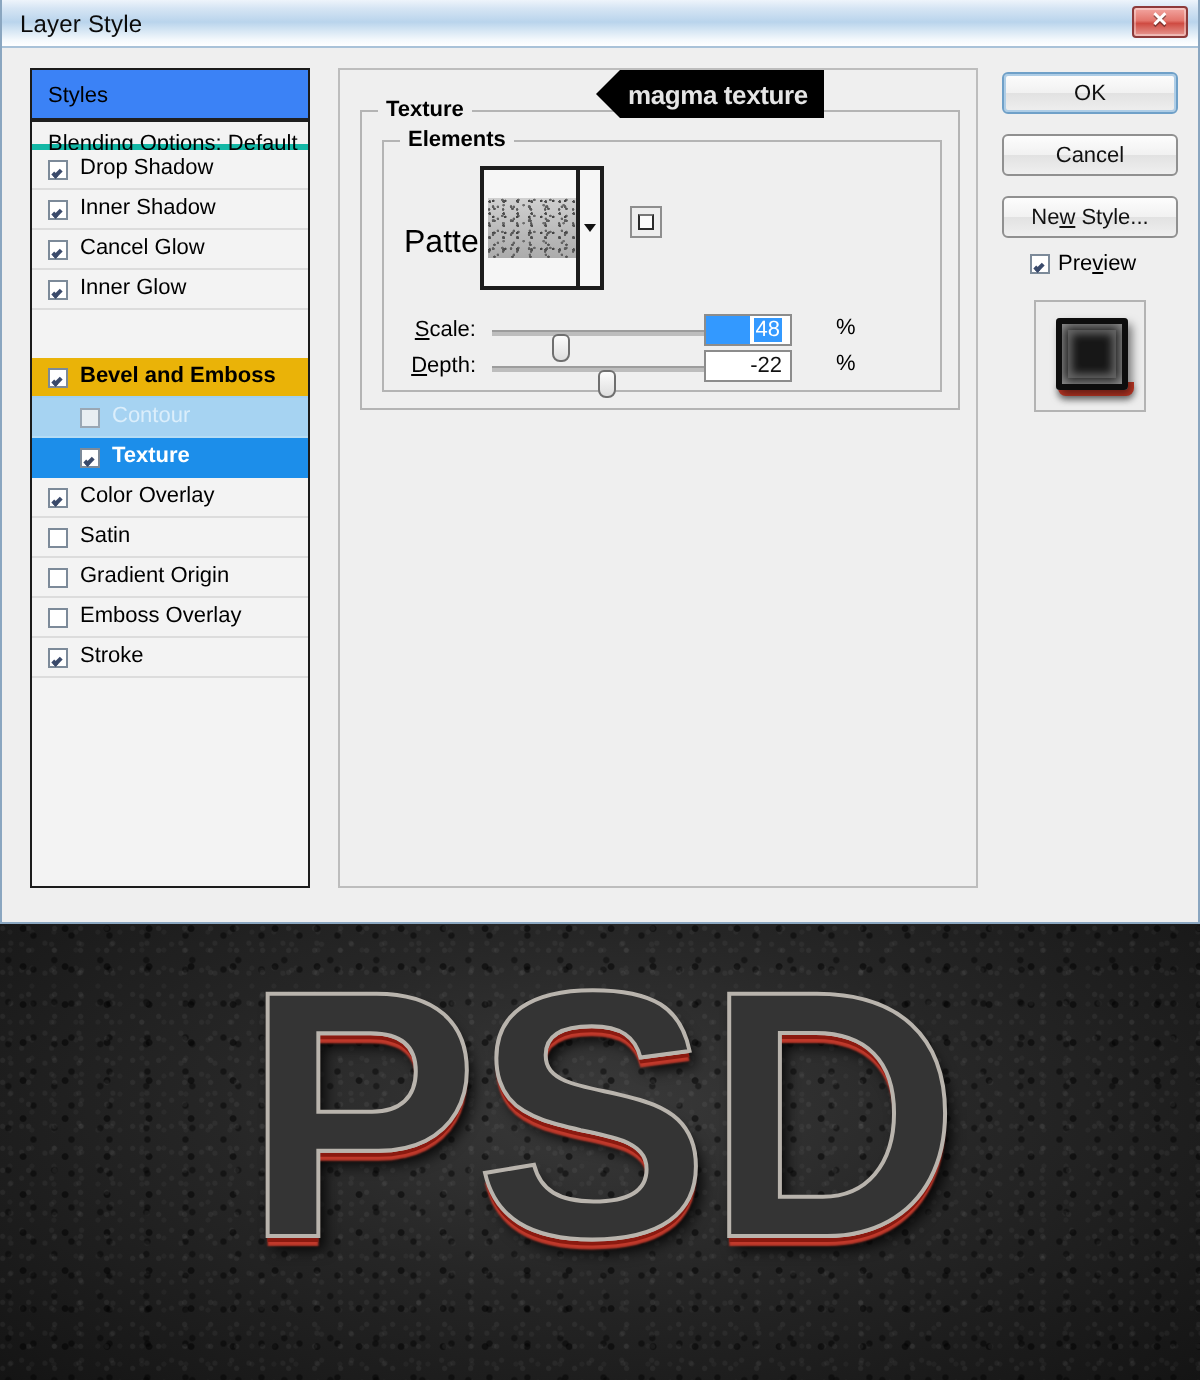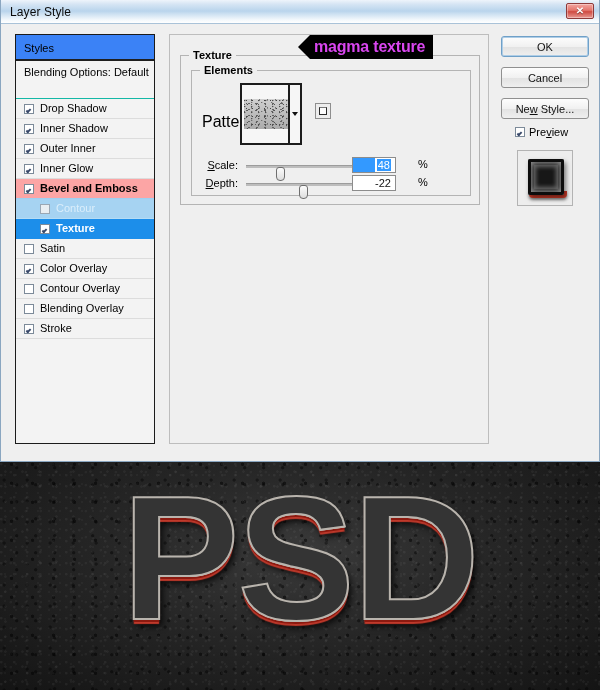--- a/index.html
+++ b/index.html
@@ -106,23 +106,23 @@
     background: #3b82f6;
   }
   .styles-head span {
     position: absolute;
     left: 8px;
     top: 7px;
     font-size: 11px;
   }
   .blend-row {
     position: relative;
-    height: 38px;
-    box-sizing: border-box;
-    border-bottom: 1px solid #14b8a6;
+    height: 14px;
+    box-sizing: border-box;
+    border-bottom: 3px solid #14b8a6;
     background: #f3f3f3;
   }
   .blend-row span {
     position: absolute;
     left: 8px;
     top: 5px;
     font-size: 11px;
     white-space: nowrap;
   }
 
@@ -130,21 +130,21 @@
     position: relative;
     height: 20px;
     box-sizing: border-box;
     border-bottom: 1px solid #dcdcdc;
     background: #f3f3f3;
     display: flex;
     align-items: center;
     padding-left: 8px;
   }
   .fx-row.sub { padding-left: 24px; }
-  .fx-row.sel-soft   { background: #fca5a5; border-bottom-color: #9fd0f2; }
+  .fx-row.sel-soft   { background: #eab308; border-bottom-color: #9fd0f2; margin-top: 24px; }
   .fx-row.sel-softer { background: #a6d3f2; border-bottom-color: #b5dcf5; }
   .fx-row.sel-strong { background: #1c8eea; border-bottom-color: #1c8eea; }
   .fx-row.sel-soft .fx-label,
   .fx-row.sel-strong .fx-label { font-weight: bold; }
   .fx-row.sel-softer .fx-label { color: #dbeefb; }
   .fx-row.sel-strong .fx-label { color: #ffffff; }
 
   .cbox {
     width: 10px;
     height: 10px;
@@ -383,22 +383,22 @@
     position: absolute;
     left: 140px;
     top: 0px;
     height: 24px;
     background: #000000;
     display: flex;
     align-items: center;
     padding: 0 8px 0 4px;
   }
   .callout-text {
-    color: #d946ef;
-    font-size: 16px;
+    color: #e5e5e5;
+    font-size: 13px;
     font-weight: bold;
     letter-spacing: -0.2px;
     white-space: nowrap;
     line-height: 1;
   }
   .callout-arrow {
     position: absolute;
     left: -12px;
     top: 0;
     width: 0; height: 0;
@@ -560,53 +560,53 @@
             <div class="fx-row">
               <span class="cbox checked"></span>
               <span class="fx-label">Drop Shadow</span>
             </div>
             <div class="fx-row">
               <span class="cbox checked"></span>
               <span class="fx-label">Inner Shadow</span>
             </div>
             <div class="fx-row">
               <span class="cbox checked"></span>
-              <span class="fx-label">Outer Inner</span>
+              <span class="fx-label">Cancel Glow</span>
             </div>
             <div class="fx-row">
               <span class="cbox checked"></span>
               <span class="fx-label">Inner Glow</span>
             </div>
             <div class="fx-row sel-soft">
               <span class="cbox checked"></span>
               <span class="fx-label">Bevel and Emboss</span>
             </div>
             <div class="fx-row sub sel-softer">
               <span class="cbox dim"></span>
               <span class="fx-label">Contour</span>
             </div>
             <div class="fx-row sub sel-strong">
               <span class="cbox checked"></span>
               <span class="fx-label">Texture</span>
             </div>
             <div class="fx-row">
+              <span class="cbox checked"></span>
+              <span class="fx-label">Color Overlay</span>
+            </div>
+            <div class="fx-row">
               <span class="cbox"></span>
               <span class="fx-label">Satin</span>
             </div>
             <div class="fx-row">
-              <span class="cbox checked"></span>
-              <span class="fx-label">Color Overlay</span>
-            </div>
-            <div class="fx-row">
               <span class="cbox"></span>
-              <span class="fx-label">Contour Overlay</span>
+              <span class="fx-label">Gradient Origin</span>
             </div>
             <div class="fx-row">
               <span class="cbox"></span>
-              <span class="fx-label">Blending Overlay</span>
+              <span class="fx-label">Emboss Overlay</span>
             </div>
             <div class="fx-row">
               <span class="cbox checked"></span>
               <span class="fx-label">Stroke</span>
             </div>
           </div>
       </div>
 
       <div class="options-panel">
 

